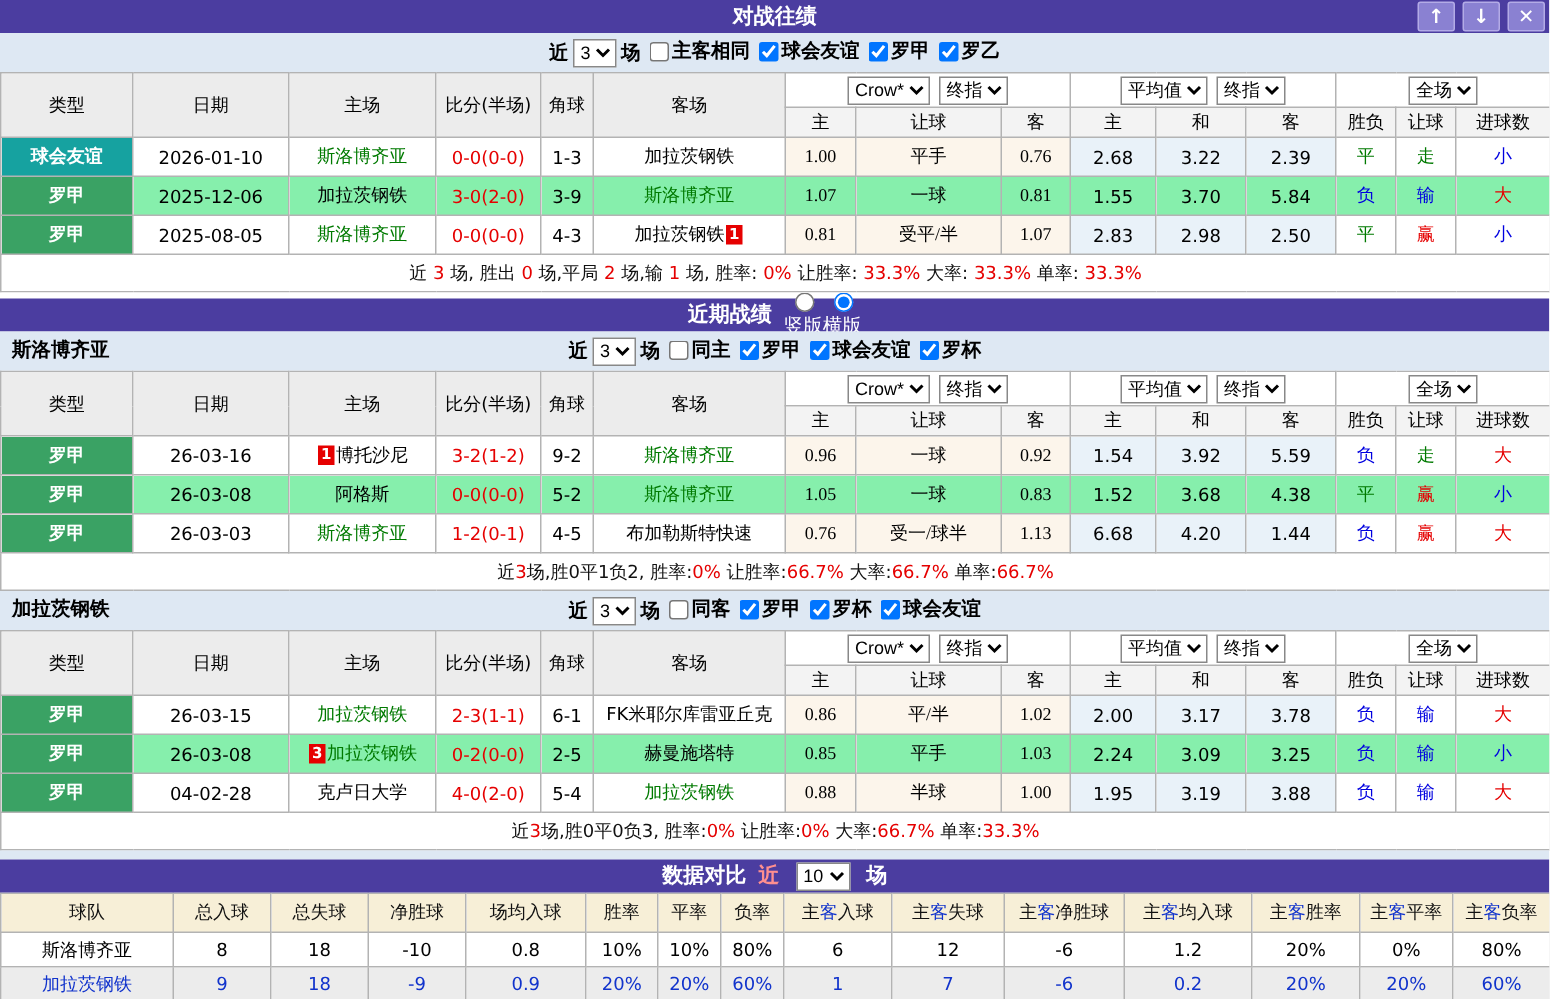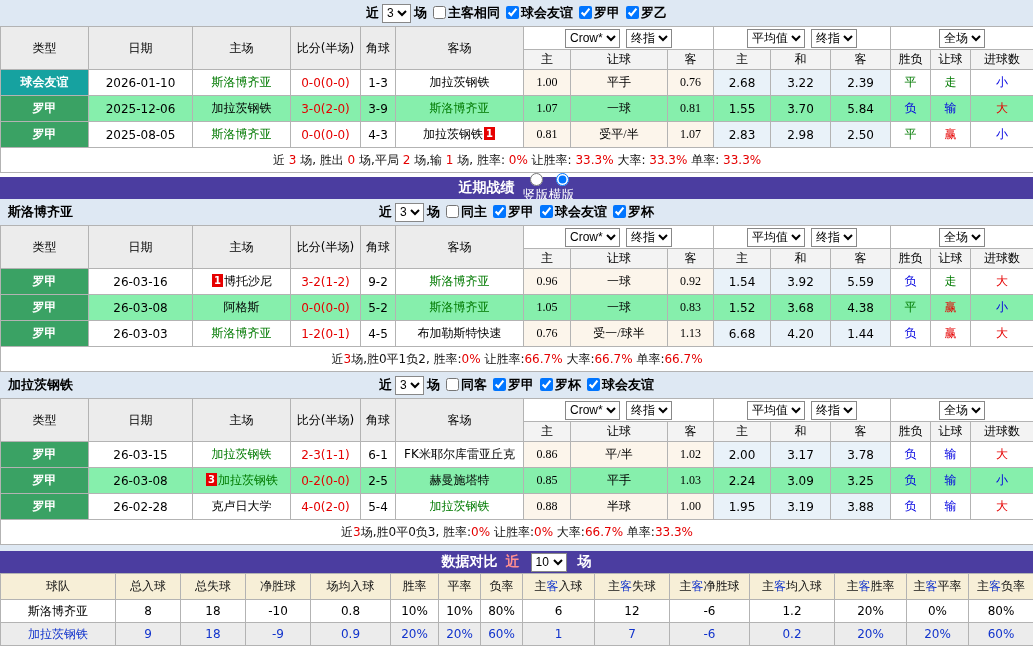--- a/index.html
+++ b/index.html
@@ -53,20 +53,34 @@
 
   .gap-w { height:4px; background:#fff; }
   .gap-b { height:6px; background:#dee8f3; }
   .near-red { color:#ff8f8f; }
 </style>
 </head>
 <body>
 
 <div class="page">
 
+  <div class="titlebar">
+    <span>对战往绩</span>
+    <div class="winbtns">
+      <div class="winbtn">
+        <span>↑</span>
+        </div>
+      <div class="winbtn">
+        <span>↓</span>
+        </div>
+      <div class="winbtn">
+        <span>✕</span>
+        </div>
+    </div>
+  </div>
   <div class="filterrow">
     <span>近</span>
     <select><option>3</option></select>
     <span>场</span>
     <span><label class="cklab">
           <input type="checkbox" style="">
           <span>主客相同</span>
         </label><label class="cklab">
           <input type="checkbox" checked="" style="">
           <span>球会友谊</span>
@@ -401,21 +415,21 @@
           <td class="crow">1.03</td>
           <td class="avg">2.24</td>
           <td class="avg">3.09</td>
           <td class="avg">3.25</td>
           <td class="c-b">负</td>
           <td class="c-b">输</td>
           <td class="c-b">小</td>
         </tr>
         <tr>
           <td class="type league">罗甲</td>
-          <td>26-02-28</td>
+          <td>04-02-28</td>
           <td><span>克卢日大学</span></td>
           <td class="score">4-0(2-0)</td>
           <td>5-4</td>
           <td><span class="c-g">加拉茨钢铁</span></td>
           <td class="crow">0.88</td>
           <td class="crow">半球</td>
           <td class="crow">1.00</td>
           <td class="avg">1.95</td>
           <td class="avg">3.19</td>
           <td class="avg">3.88</td>

